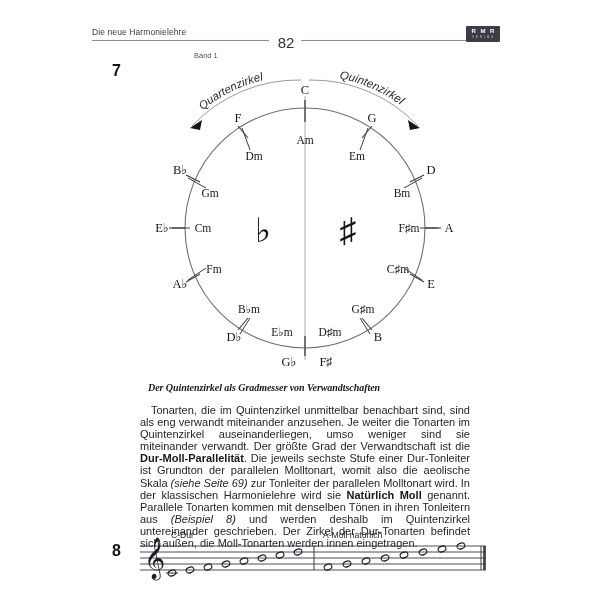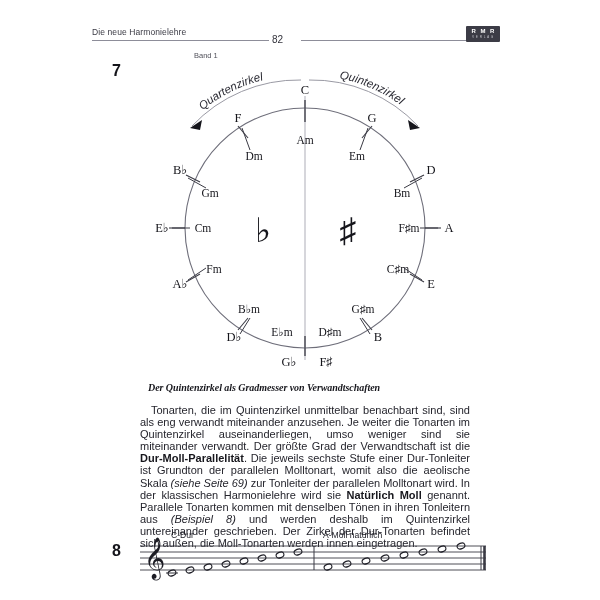--- a/index.html
+++ b/index.html
@@ -62,22 +62,22 @@
     top: 14px;
     width: 184px;
     height: 1px;
     background: #8d8d99;
   }
   .header-pageno {
     position: absolute;
     left: 180px;
     top: 8px;
     width: 28px;
-    text-align: left;
-    font-size: 10px;
+    text-align: center;
+    font-size: 15px;
     color: #33333c;
   }
   .logo {
     position: absolute;
     left: 374px;
     top: 0px;
     width: 34px;
     height: 16px;
     background: #3c3c46;
     border-radius: 1px;

